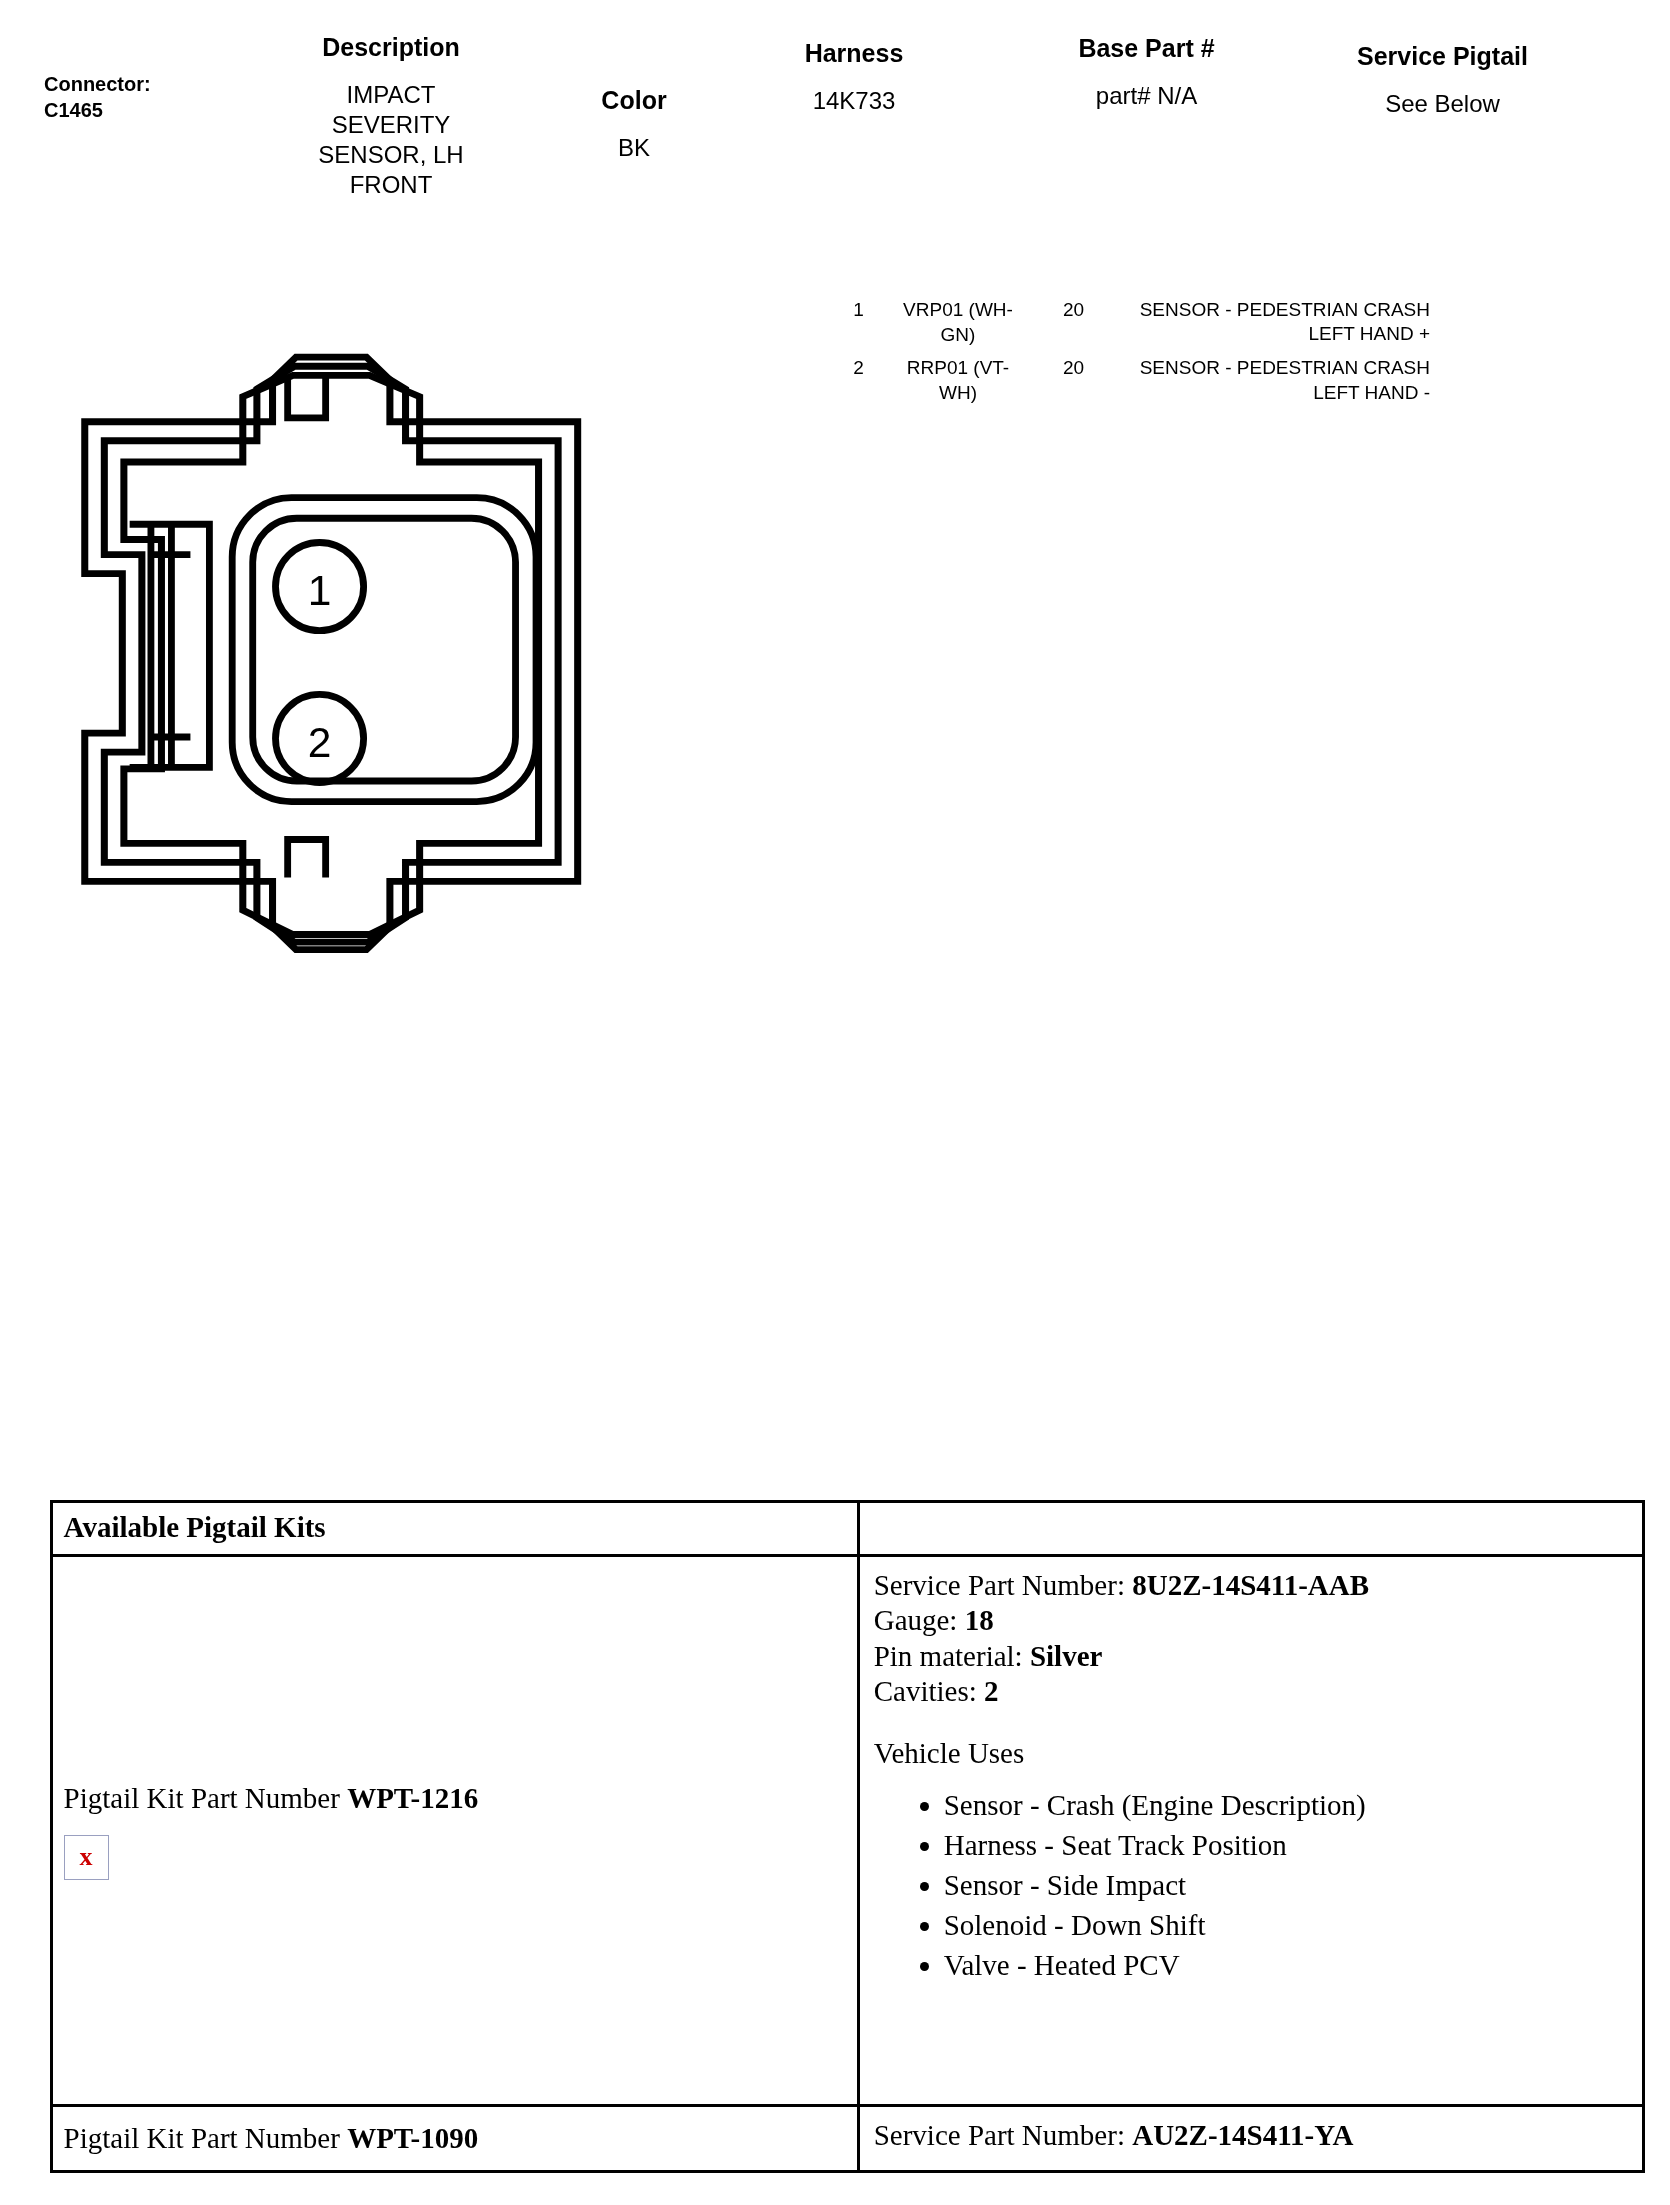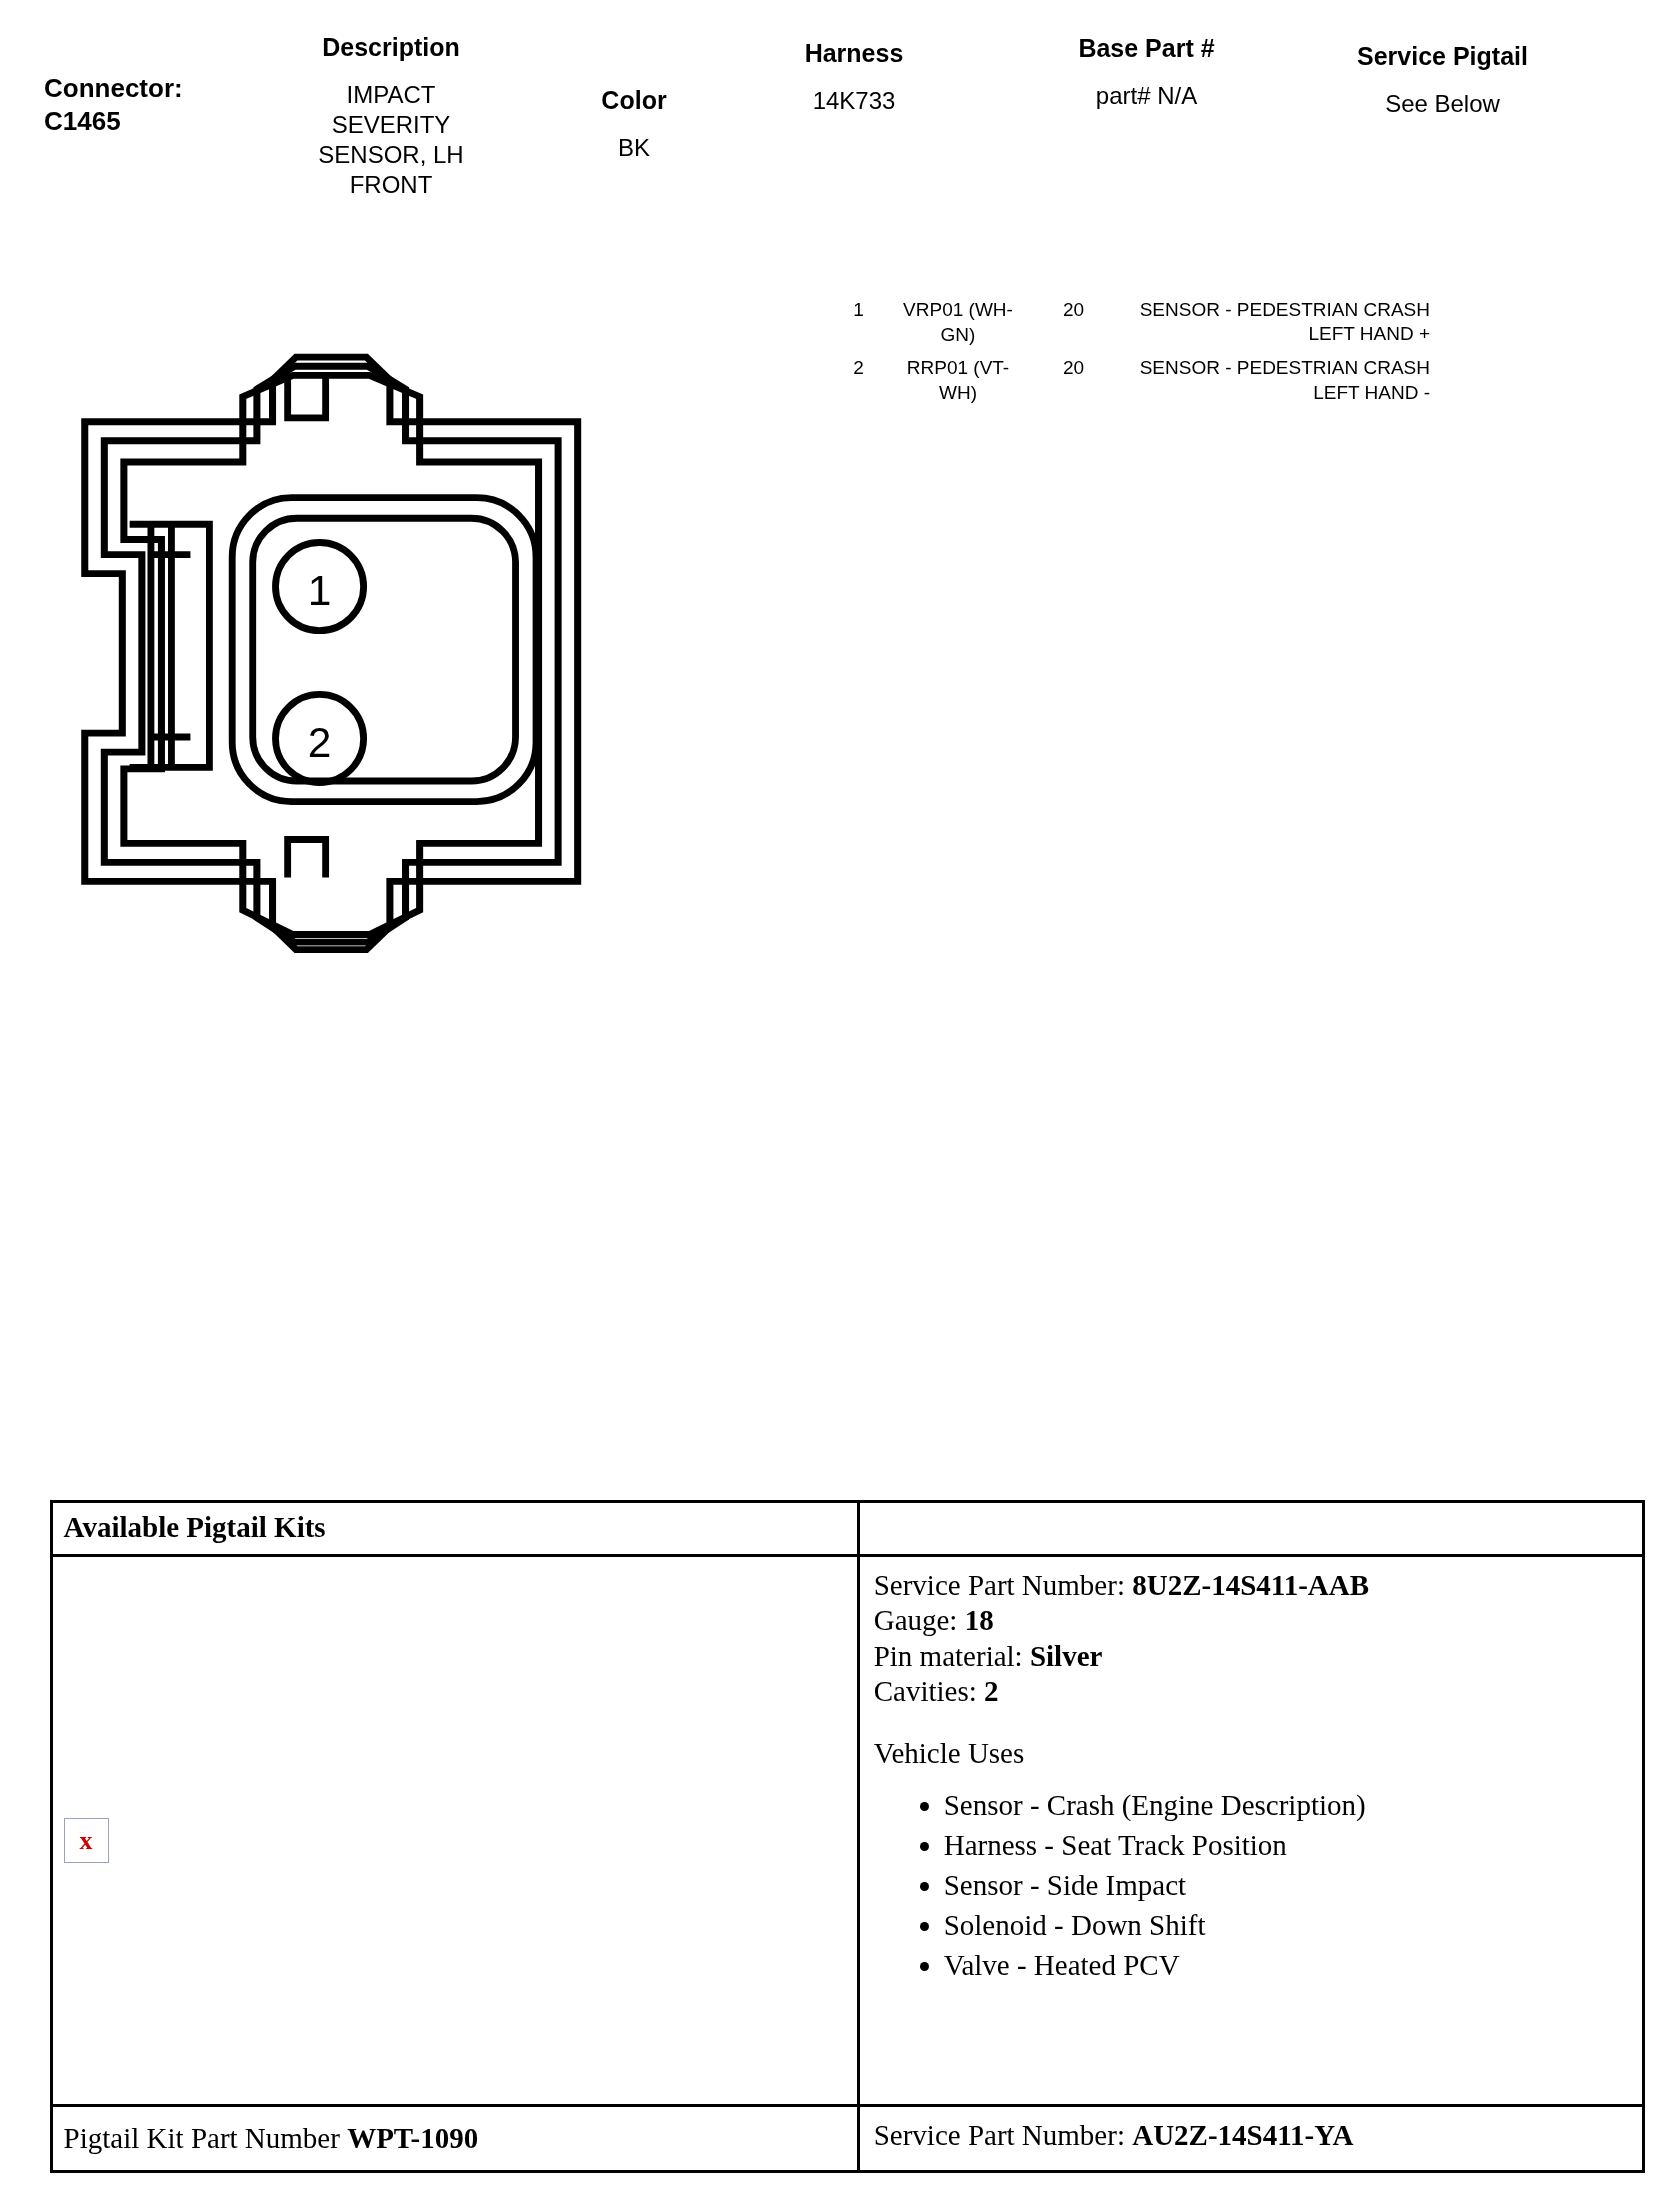--- a/index.html
+++ b/index.html
@@ -21,21 +21,21 @@
     position: absolute;
     left: 0;
     top: 0;
     width: 1671px;
     height: 228px;
   }
   .connector-label {
     position: absolute;
     left: 44px;
     top: 72px;
-    font-size: 26px;
+    font-size: 20px;
     font-weight: bold;
     line-height: 1.28;
     white-space: pre-line;
   }
   .hdr-col {
     position: absolute;
     text-align: center;
   }
   .hdr-title {
     font-size: 25px;
@@ -321,20 +321,23 @@
 
 <div class="kits-table">
 
   <div class="kits-title-row">
     <div class="kits-title-cell">Available Pigtail Kits</div>
     <div class="kits-title-spacer"></div>
   </div>
 
   <div class="kits-row">
     <div class="kit-left with-image">
+      <div class="kit-name">
+        <span>Pigtail Kit Part Number </span><strong>WPT-1216</strong>
+      </div>
       <div class="broken-img">
         <span>x</span>
       </div>
     </div>
     <div class="kit-right">
       <div class="spec">
         <span>Service Part Number: </span><strong>8U2Z-14S411-AAB</strong>
       </div>
       <div class="spec">
         <span>Gauge: </span><strong>18</strong>

